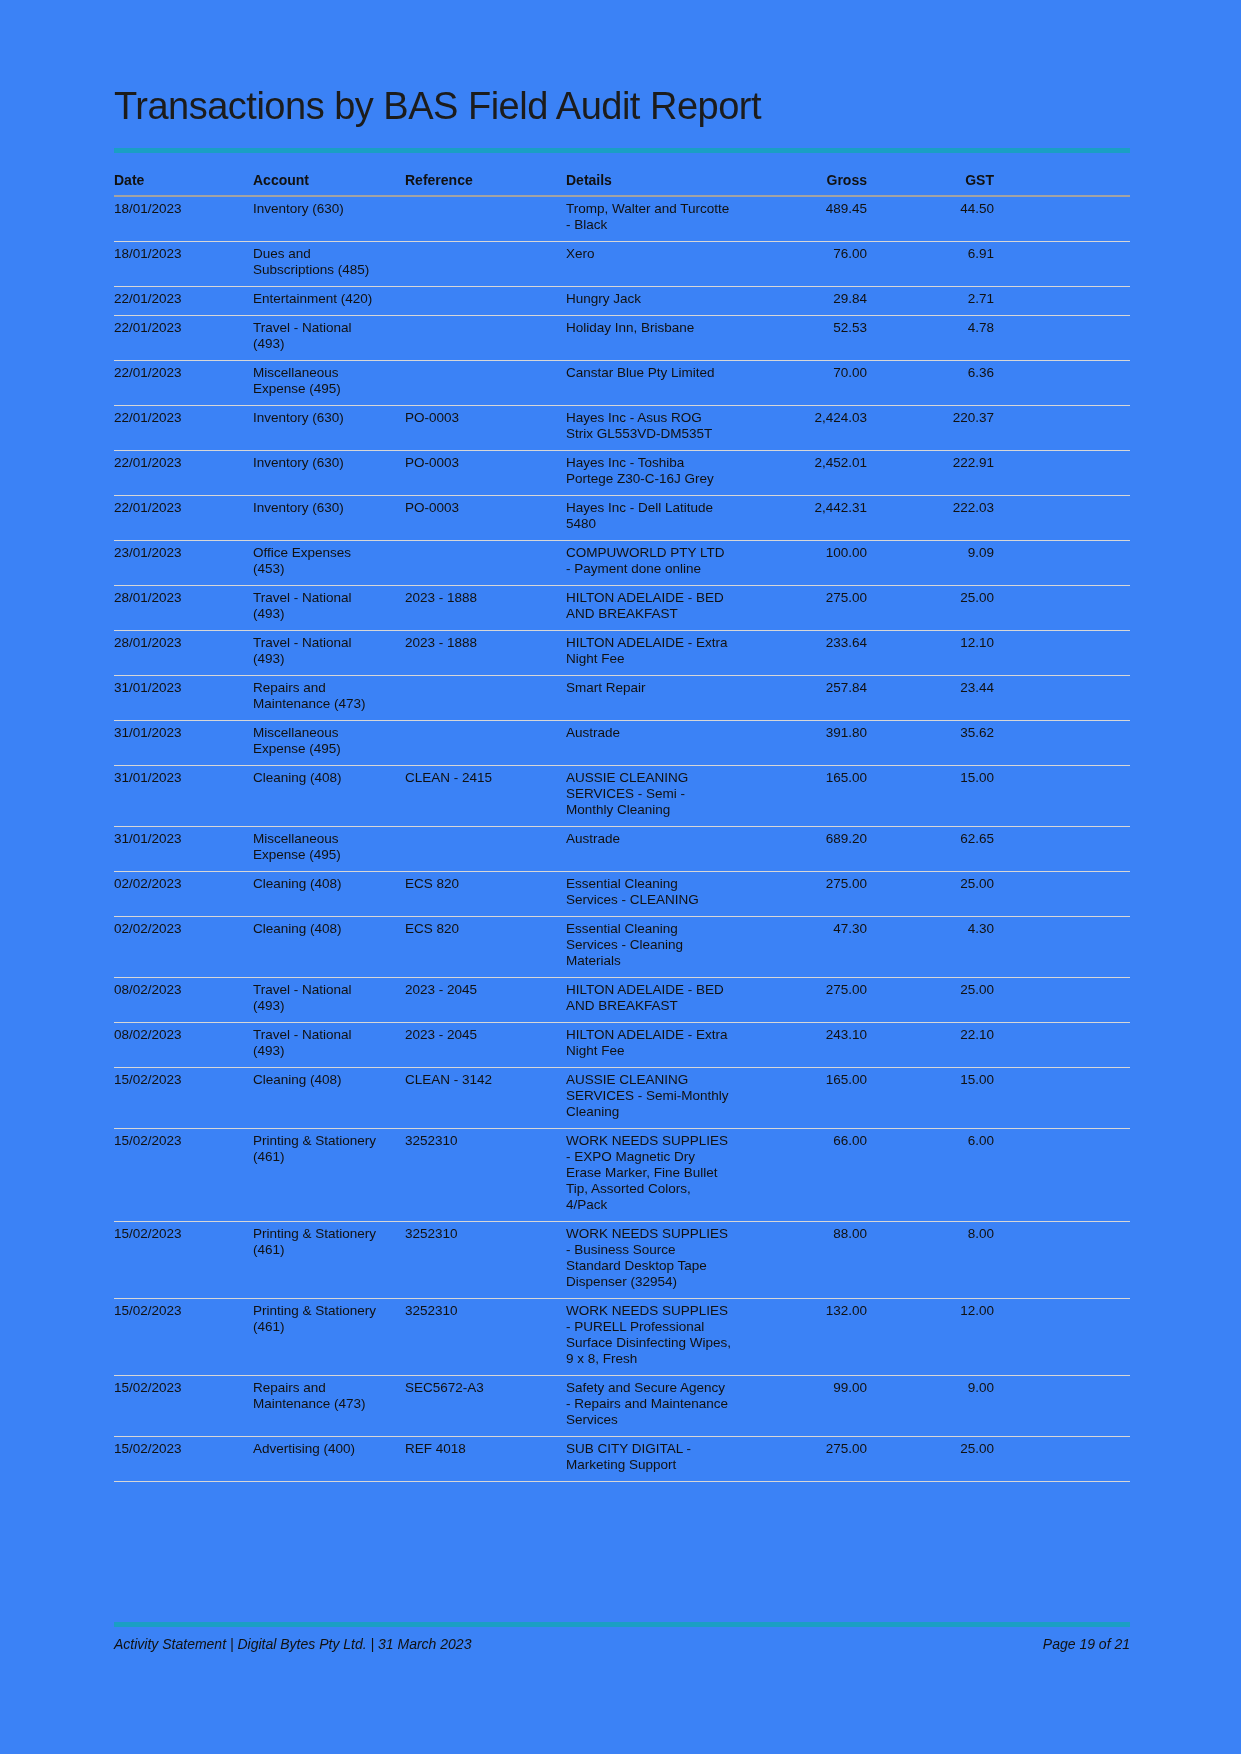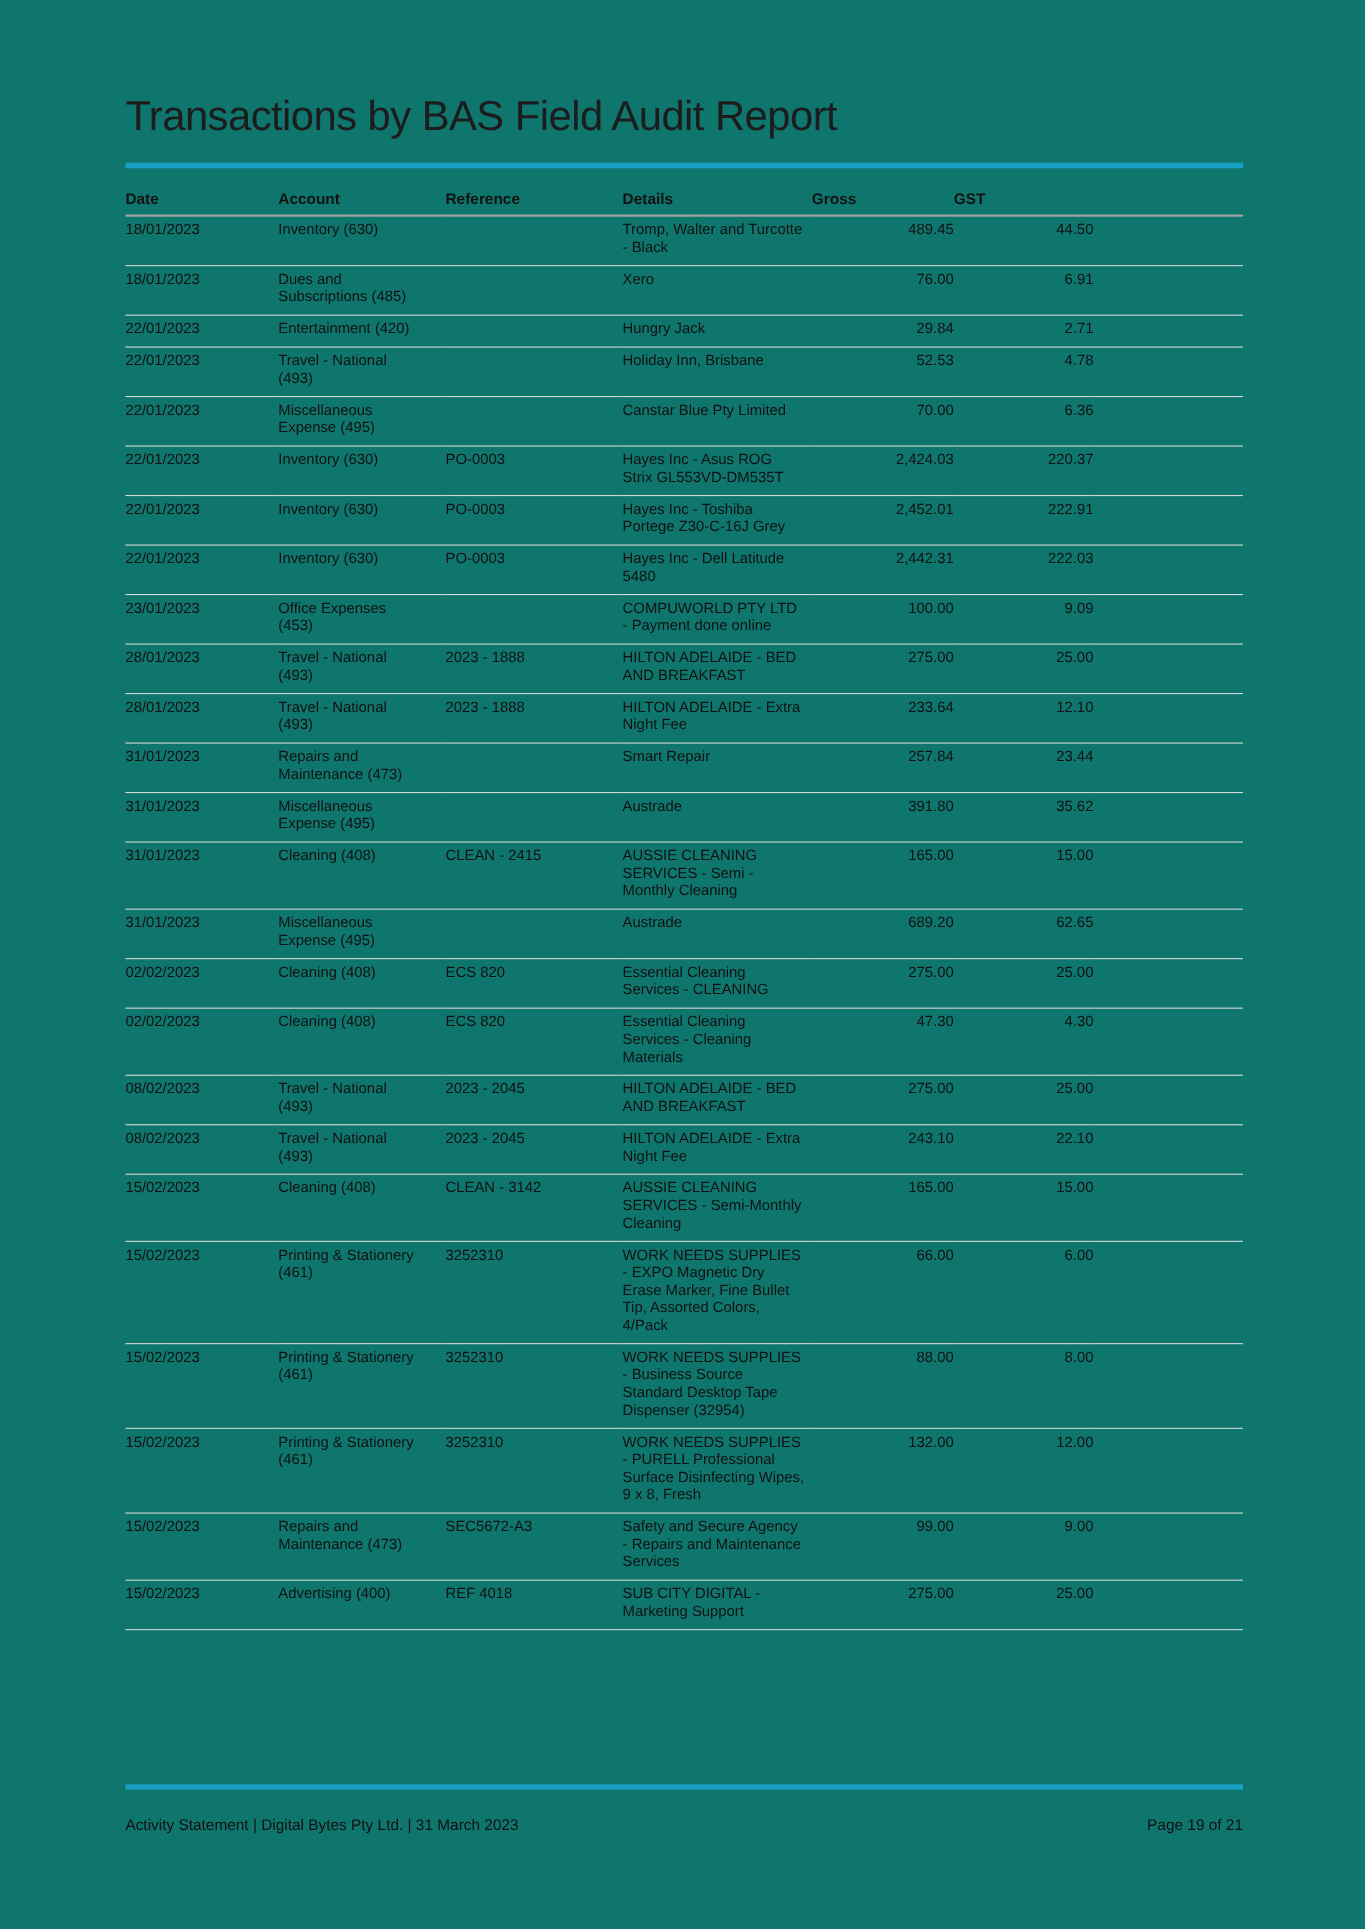--- a/index.html
+++ b/index.html
@@ -10,21 +10,21 @@
   body {
     width: 1241px;
     height: 1754px;
     position: relative;
     font-family: "Liberation Sans", sans-serif;
     color: #1b1b1b;
   }
   .page {
     position: absolute;
     inset: 0;
-    background: #0f766e;
+    background: #3b82f6;
   }
   .report-title {
     position: absolute;
     left: 114px;
     top: 84px;
     margin: 0;
     font-size: 38px;
     line-height: 44px;
     font-weight: 400;
     letter-spacing: -0.5px;
@@ -59,21 +59,21 @@
   col.w-spacer  { width: 136px; }
   th {
     text-align: left;
     font-size: 14px;
     font-weight: bold;
     color: #111111;
     padding: 0 0 7px 0;
     border-bottom: 2px solid #a3a3a3;
     vertical-align: bottom;
   }
-  th.t-r { }
+  th.t-r { text-align: right; }
   td {
     vertical-align: top;
     padding: 4px 0 8px 0;
     border-bottom: 1px solid #d7d7d7;
     line-height: 16px;
     color: #111111;
   }
   td.c-account { padding-right: 22px; }
   td.c-ref     { padding-right: 20px; margin-top: 48px; }
   td.c-details { padding-right: 6px; }
@@ -81,23 +81,24 @@
   .footer {
     position: absolute;
     left: 114px;
     top: 1622px;
     width: 1016px;
   }
   .footer-row {
     display: flex;
     justify-content: space-between;
     align-items: baseline;
-    margin-top: 24px;
+    margin-top: 9px;
     font-size: 14px;
     color: #111111;
+    font-style: italic;
   }
 </style>
 </head>
 <body>
 
 <div class="page">
 
   <h1 class="report-title">Transactions by BAS Field Audit Report</h1>
 
   <div class="rule rule-top"></div>

